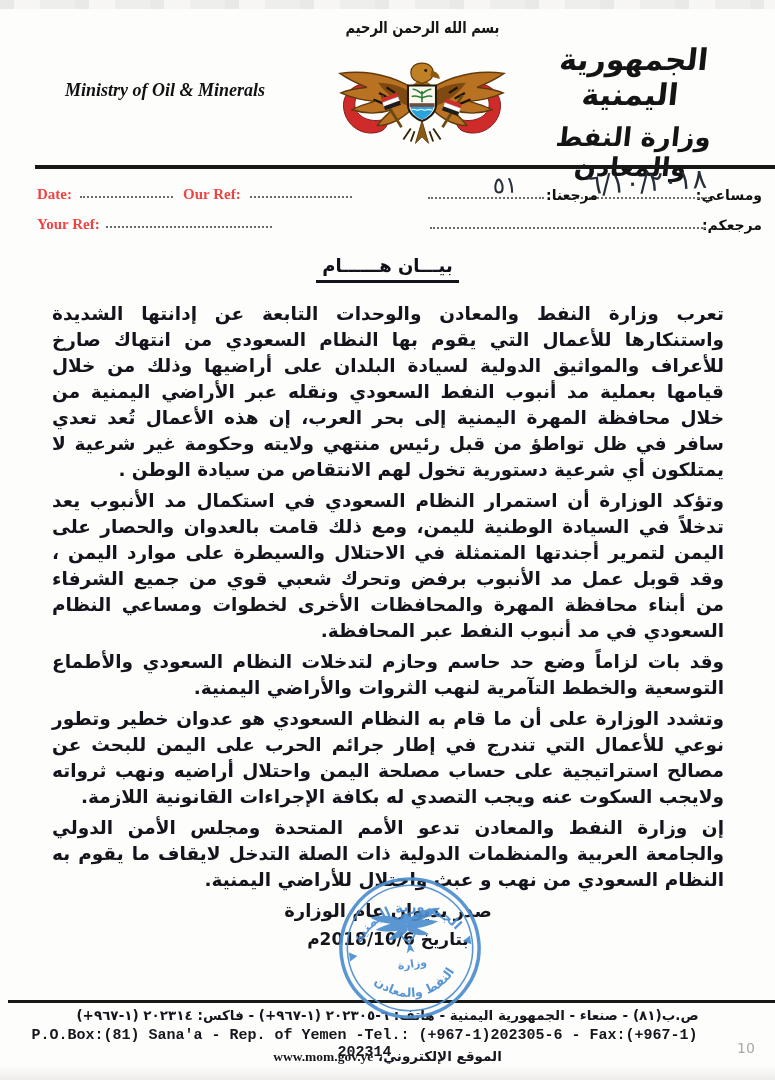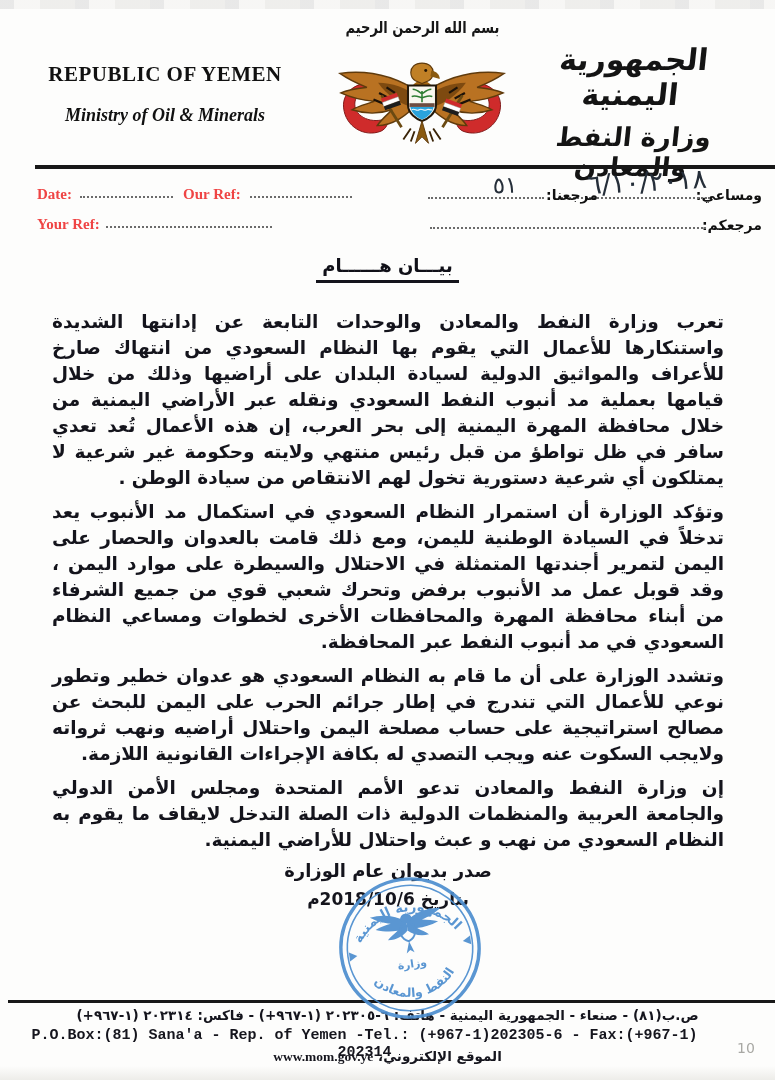--- a/index.html
+++ b/index.html
@@ -45,41 +45,40 @@
   .stmt-title {
     position:absolute; left:0; top:255px; width:775px; text-align:center;
     font-size:18px; font-weight:bold; color:#101018; direction:rtl;
   }
   .stmt-title span { border-bottom:3px solid #14141c; padding:0 6px 4px 6px; }
   .body-text {
     position:absolute; left:52px; top:301px; width:672px; direction:rtl;
     font-size:18.5px; font-weight:bold; line-height:26px; color:#14141c;
     text-align:justify;
   }
-  .body-text p { margin-bottom:5px;margin-top:8px; }
+  .body-text p { margin-bottom:5px; }
   .issued { text-align:center; font-size:18px; margin-top:2px; }
   .issued-date { text-align:center; font-size:17px; margin-top:2px; }
   
   .stamp { position:absolute; left:336px; top:874px; width:148px; height:148px; z-index:3; transform:rotate(-8deg); opacity:.92; }
   
   .f-ar { position:absolute; left:0; top:1007px; width:775px; text-align:center; direction:rtl; font-size:13.5px; font-weight:bold; color:#15151d; }
   .f-en { position:absolute; left:0; top:1027px; width:729px; text-align:center; font-family:Liberation Mono, monospace; font-weight:bold; font-size:15px; color:#15151d; }
   .f-web { position:absolute; left:0; top:1048px; width:775px; text-align:center; direction:rtl; font-size:13.5px; font-weight:bold; color:#15151d; }
   .f-web .url { font-family:"Liberation Serif", serif; }
   .page-num { position:absolute; left:737px; top:1040px; font-size:14px; color:#a8a8a4; }
 </style>
 </head>
 <body>
 
 <div class="page">
   <div class="scan-top"></div>
   <div class="scan-bottom"></div>
 
   <div class="hdr-en">
-    <div class="t1">REPUBLIC OF YEMEN</div>
     <div class="t2">Ministry of Oil &amp; Minerals</div>
   </div>
 
   <div class="bismillah">بسم الله الرحمن الرحيم</div>
 
   <svg class="emblem" viewBox="0 0 200 120">
 
     <path d="M62,36 C32,30 14,44 16,62 C18,82 38,94 56,87 C62,84 64,79 63,73 C47,80 28,72 28,58 C28,45 44,38 64,43 Z" fill="#cf2b2b" stroke="#7c1414" stroke-width="1"></path>
     <path d="M138,36 C168,30 186,44 184,62 C182,82 162,94 144,87 C138,84 136,79 137,73 C153,80 172,72 172,58 C172,45 156,38 136,43 Z" fill="#cf2b2b" stroke="#7c1414" stroke-width="1"></path>
 
@@ -149,20 +148,21 @@
     <span class="dotline" style="left:430px; top:37px; width:276px;"></span>
   </div>
 
   <div class="stmt-title">
     <span>بيـــان هــــــام</span>
   </div>
 
   <div class="body-text">
     <p>تعرب وزارة النفط والمعادن والوحدات التابعة عن إدانتها الشديدة واستنكارها للأعمال التي يقوم بها النظام السعودي من انتهاك صارخ للأعراف والمواثيق الدولية لسيادة البلدان على أراضيها وذلك من خلال قيامها بعملية مد أنبوب النفط السعودي ونقله عبر الأراضي اليمنية من خلال محافظة المهرة اليمنية إلى بحر العرب، إن هذه الأعمال تُعد تعدي سافر في ظل تواطؤ من قبل رئيس منتهي ولايته وحكومة غير شرعية لا يمتلكون أي شرعية دستورية تخول لهم الانتقاص من سيادة الوطن .</p>
     <p>وتؤكد الوزارة أن استمرار النظام السعودي في استكمال مد الأنبوب يعد تدخلاً في السيادة الوطنية لليمن، ومع ذلك قامت بالعدوان والحصار على اليمن لتمرير أجندتها المتمثلة في الاحتلال والسيطرة على موارد اليمن ، وقد قوبل عمل مد الأنبوب برفض وتحرك شعبي قوي من جميع الشرفاء من أبناء محافظة المهرة والمحافظات الأخرى لخطوات ومساعي النظام السعودي في مد أنبوب النفط عبر المحافظة.</p>
+    <p>وقد بات لزاماً وضع حد حاسم وحازم لتدخلات النظام السعودي والأطماع التوسعية والخطط التآمرية لنهب الثروات والأراضي اليمنية.</p>
     <p>وتشدد الوزارة على أن ما قام به النظام السعودي هو عدوان خطير وتطور نوعي للأعمال التي تندرج في إطار جرائم الحرب على اليمن للبحث عن مصالح استراتيجية على حساب مصلحة اليمن واحتلال أراضيه ونهب ثرواته ولايجب السكوت عنه ويجب التصدي له بكافة الإجراءات القانونية اللازمة.</p>
     <p>إن وزارة النفط والمعادن تدعو الأمم المتحدة ومجلس الأمن الدولي والجامعة العربية والمنظمات الدولية ذات الصلة التدخل لايقاف ما يقوم به النظام السعودي من نهب و عبث واحتلال للأراضي اليمنية.</p>
     <div class="issued">صدر بديوان عام الوزارة</div>
     <div class="issued-date">بتاريخ 2018/10/6م</div>
   </div>
 
   <svg class="stamp" viewBox="0 0 150 150">
     <defs>
       <path id="stampTop" d="M17,86 A59,59 0 0 1 133,86"></path>
       <path id="stampBottom" d="M27,94 A53,53 0 0 0 123,94"></path>

